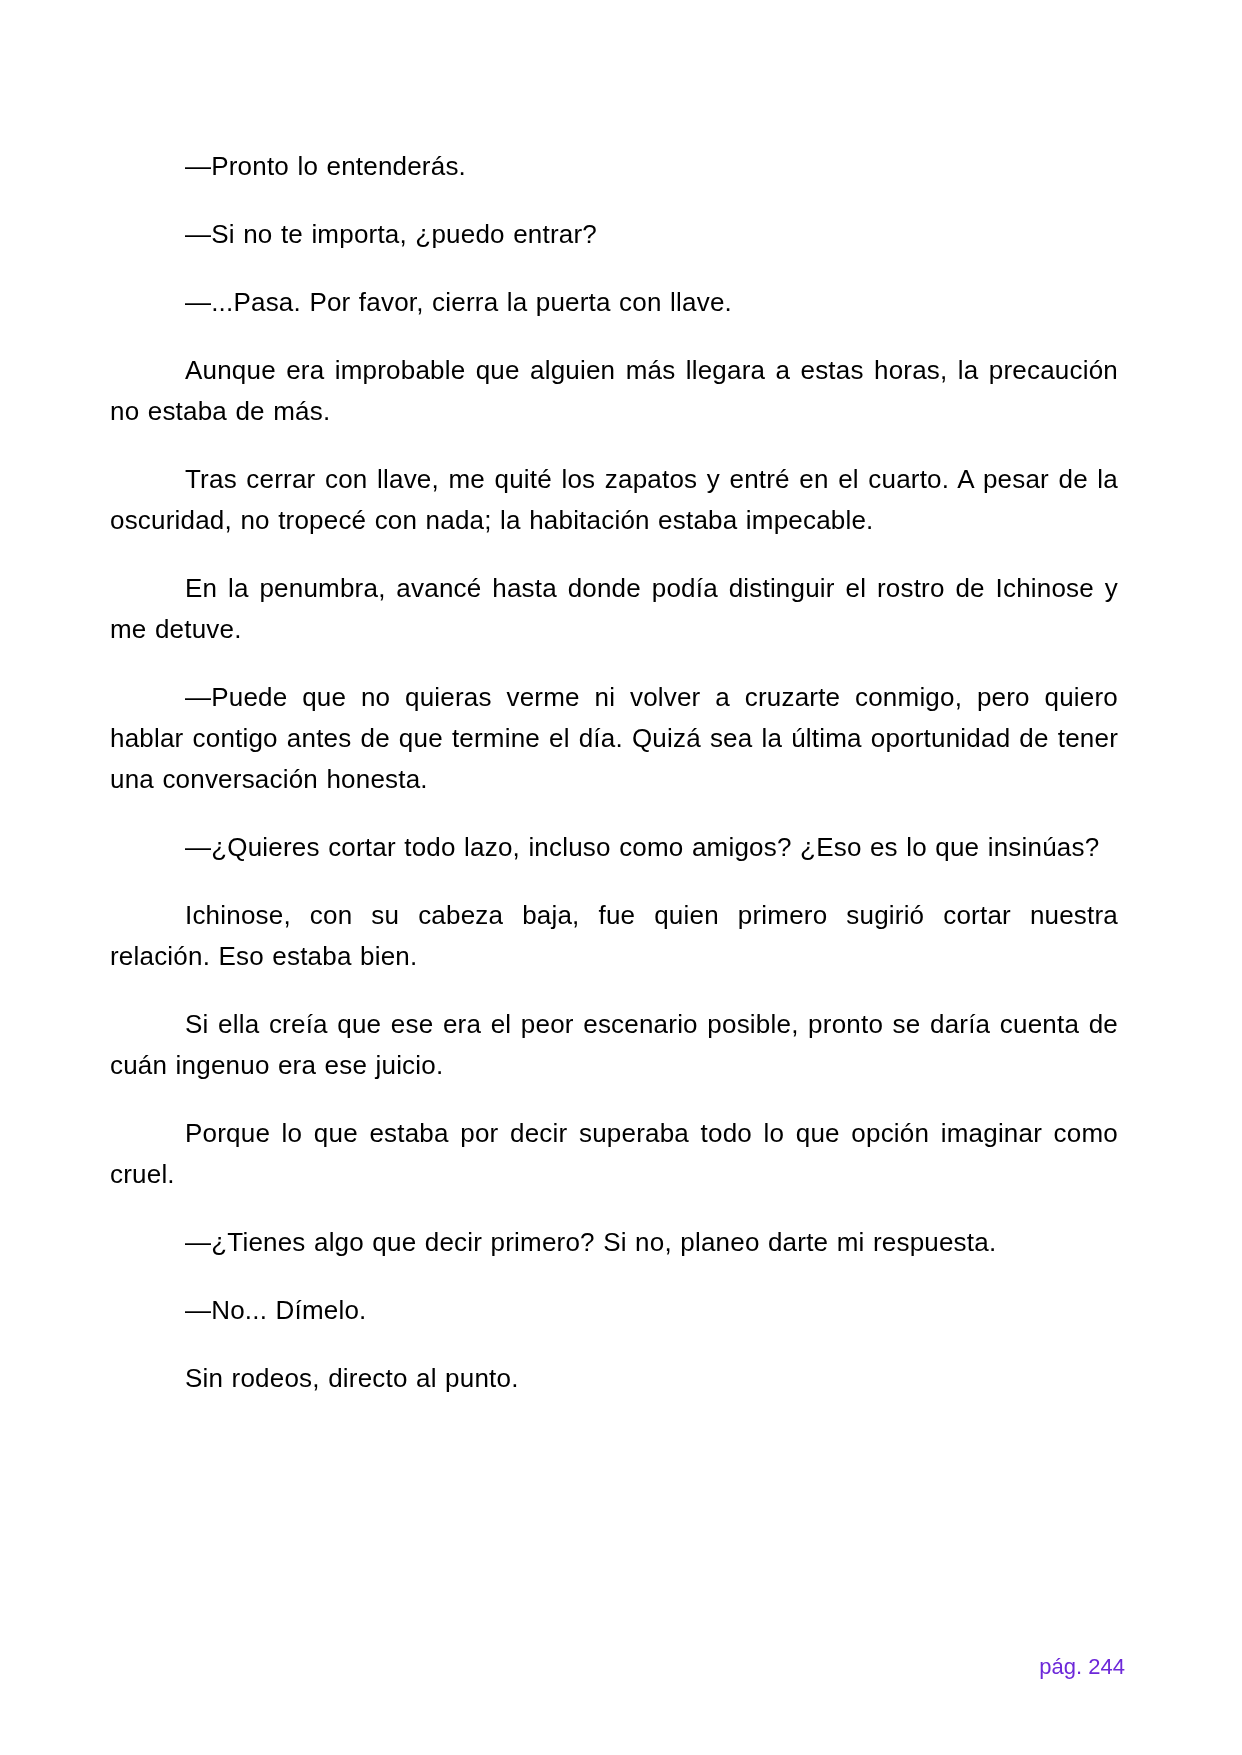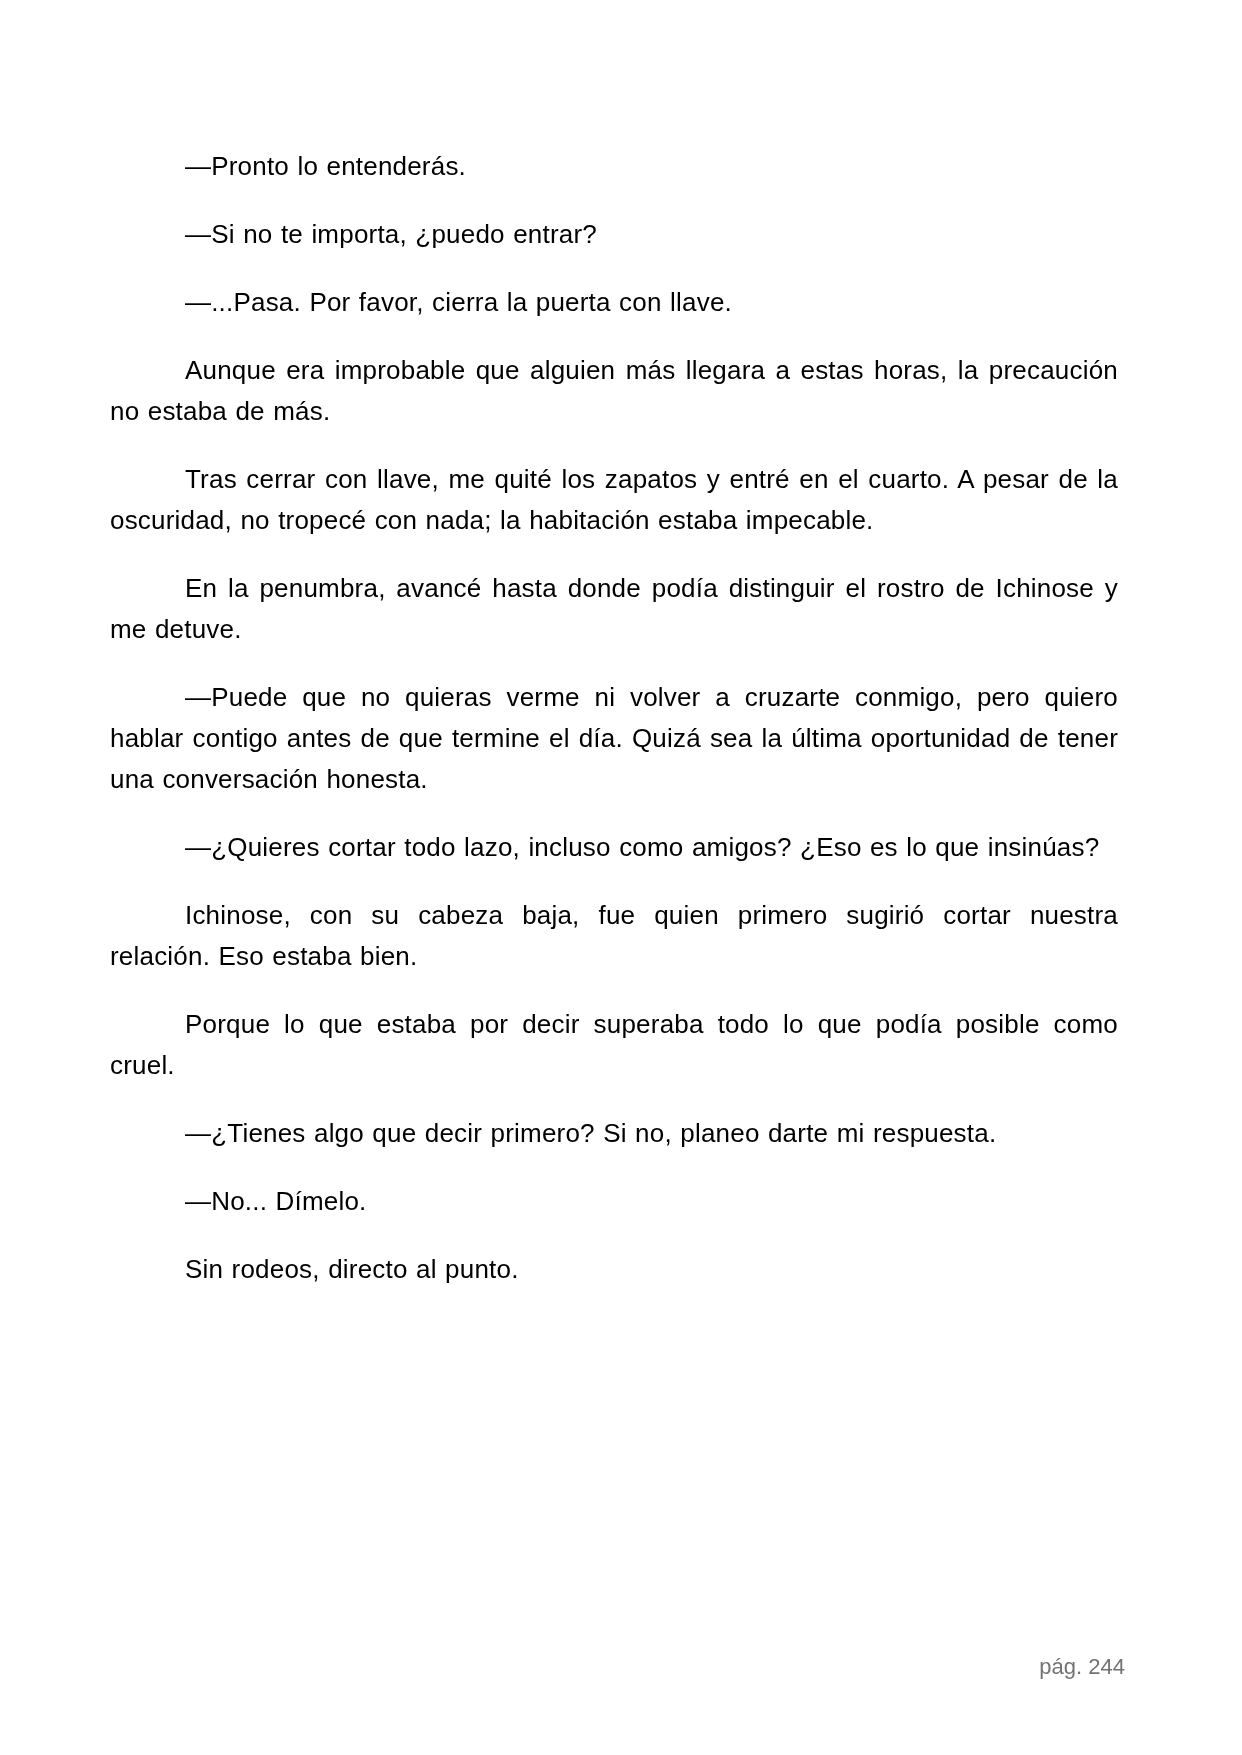--- a/index.html
+++ b/index.html
@@ -32,38 +32,39 @@
     letter-spacing: 0.2px;
     word-spacing: 1px;
     color: #000000;
   }
   .footer {
     position: absolute;
     top: 1654px;
     right: 117px;
     font-size: 22px;
     line-height: 26px;
-    color: #737373;
+    color: #6d28d9;
     font-family: "Liberation Sans", "DejaVu Sans", sans-serif;
   }
 </style>
 </head>
 <body>
 
 <div class="page">
   <div class="text-body">
 
   <p class="para">—Pronto lo entenderás.</p>
       <p class="para">—Si no te importa, ¿puedo entrar?</p>
       <p class="para">—...Pasa. Por favor, cierra la puerta con llave.</p>
       <p class="para">Aunque era improbable que alguien más llegara a estas horas, la precaución no estaba de más.</p>
       <p class="para">Tras cerrar con llave, me quité los zapatos y entré en el cuarto. A pesar de la oscuridad, no tropecé con nada; la habitación estaba impecable.</p>
       <p class="para">En la penumbra, avancé hasta donde podía distinguir el rostro de Ichinose y me detuve.</p>
       <p class="para">—Puede que no quieras verme ni volver a cruzarte conmigo, pero quiero hablar contigo antes de que termine el día. Quizá sea la última oportunidad de tener una conversación honesta.</p>
       <p class="para">—¿Quieres cortar todo lazo, incluso como amigos? ¿Eso es lo que insinúas?</p>
       <p class="para">Ichinose, con su cabeza baja, fue quien primero sugirió cortar nuestra relación. Eso estaba bien.</p>
-      <p class="para">Porque lo que estaba por decir superaba todo lo que podía posible como cruel.</p>
+      <p class="para">Si ella creía que ese era el peor escenario posible, pronto se daría cuenta de cuán ingenuo era ese juicio.</p>
+      <p class="para">Porque lo que estaba por decir superaba todo lo que opción imaginar como cruel.</p>
       <p class="para">—¿Tienes algo que decir primero? Si no, planeo darte mi respuesta.</p>
       <p class="para">—No... Dímelo.</p>
       <p class="para">Sin rodeos, directo al punto.</p>
     </div>
   <div class="footer">pág. 244</div>
 </div>
 
 </body></html>

